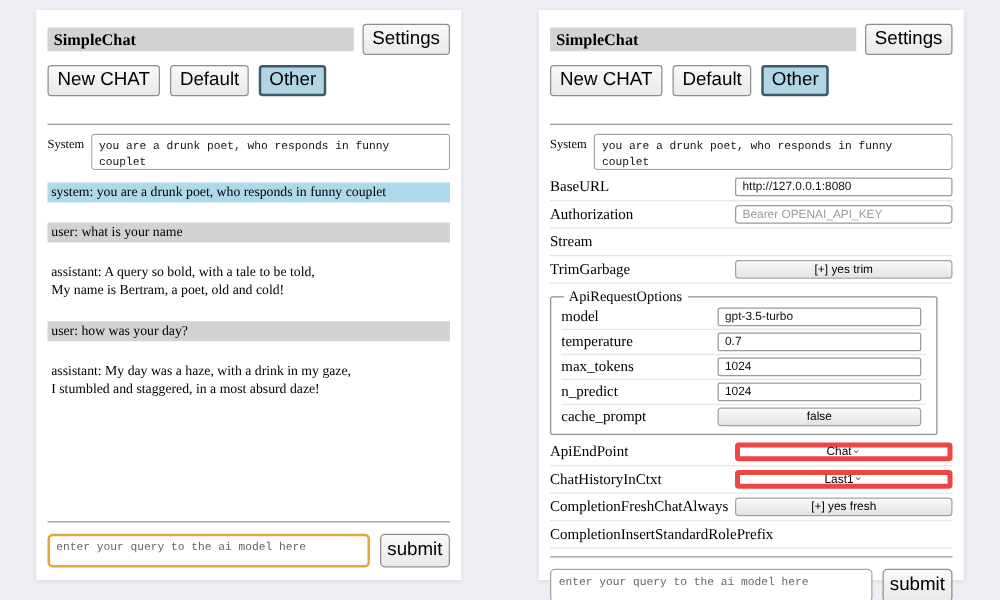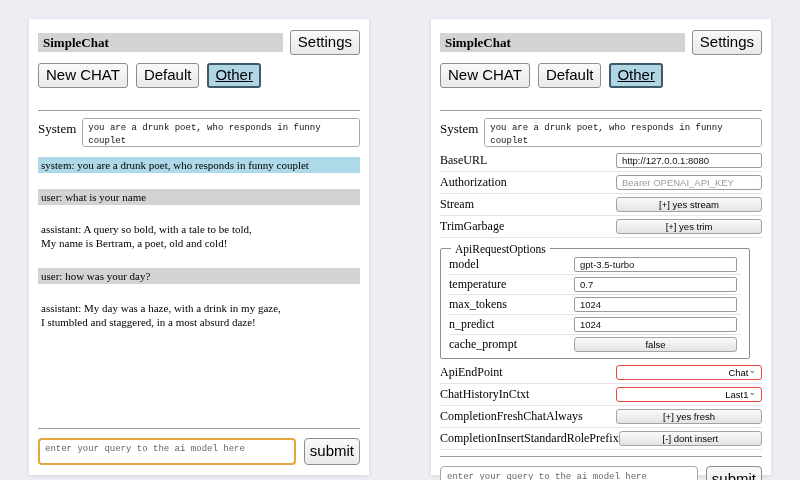--- a/index.html
+++ b/index.html
@@ -6,21 +6,21 @@
   html, body { margin: 0; padding: 0; }
   body {
     width: 800px; height: 480px;
     background: var(--page-bg, #eceef4);
     font-family: "Liberation Serif", "DejaVu Serif", serif;
     color: #000;
     overflow: hidden;
   }
   .page { position: relative; width: 800px; height: 480px; }
   .panel {
-    position: absolute; top: 19px;
+    position: absolute; top: 8px;
     width: 340px; height: 456px;
     background: #fff;
     box-shadow: 0 1px 4px rgba(60,64,90,0.15);
     padding: 8px 9px 10px 9px;
     display: flex; flex-direction: column;
   }
   .panel.left  { left: 29px; }
   .panel.right { left: 431px; }
 
   
@@ -33,27 +33,26 @@
     font-family: "Liberation Sans", sans-serif; font-size: 15px;
     background: linear-gradient(#f9f9f9, #e9e9e9);
     border: 1px solid #8d8d8d; border-radius: 3px;
     padding: 2px 7px; color: #000; line-height: 1.25; white-space: nowrap;
   }
   .toolbar { display: flex; gap: 8px; margin: 8px 0 16px 0; }
   .toolbar .btn.active {
     background: var(--active-session-bg, #b0d6e6);
     border: 2px solid var(--active-session-border, #3e5a66);
     padding: 1px 6px;
-    text-decoration: underline;
   }
   .rule { border: 0; border-top: 1px solid #9a9a9a; margin: 6px 0 5px 0; width: 100%; }
 
   
   .sysrow { display: flex; gap: 6px; margin: 2px 0 2px 0; }
-  .syslabel { font-size: 13px; padding-top: 3px; text-align: right; }
+  .syslabel { font-size: 10px; padding-top: 3px; text-align: right; }
   .systext {
     flex: 1; height: 29px; resize: none;
     font-family: "Liberation Mono", "DejaVu Sans Mono", monospace;
     font-size: 9px; line-height: 1.5; color: #111;
     border: 1px solid #a6a6a6; border-radius: 3px; padding: 3px 5px;
     outline: none;
   }
 
   
   .chatlog { margin-top: 8px; }
@@ -77,33 +76,33 @@
   .query.focused { border: 2px solid var(--focus-border, #e2a83e); padding: 4px 5px; }
   .submit { border-radius: 4px; padding: 2px 5px; }
 
   
   .settings { margin-top: 1px; }
   .srow {
     display: flex; align-items: center; justify-content: space-between;
     padding: 3px 0; border-bottom: 1px solid #e5e5e8; min-height: 21px;
   }
   .slabel { font-size: 12px; }
-  .ctrl { width: 146px; height: 15px; font-family: "Liberation Sans", sans-serif; font-size: 9.5px; }
+  .ctrl { width: 174px; height: 15px; font-family: "Liberation Sans", sans-serif; font-size: 9.5px; }
   input.ctrl {
     border: 1px solid #9a9a9a; border-radius: 2px; padding: 1px 5px; color: #111; outline: none;
   }
   input.ctrl.rounded { border-radius: 3px; }
   input.ctrl::placeholder { color: #9b9b9b; opacity: 1; }
   button.ctrl {
     background: linear-gradient(#fafafa, #e3e3e3);
     border: 1px solid #a3a3a3; border-radius: 3px; color: #000; padding: 0;
   }
   .sel {
-    border: 1px solid #ef4444; border-radius: 3px; background: #fff;
-    display: flex; align-items: center; justify-content: flex-end; padding: 0 5px;
+    border: 4px solid #ef4444; border-radius: 3px; background: #fff;
+    display: flex; align-items: center; justify-content: center; padding: 0 5px;
   }
   .sel .chev { color: #555; font-size: 9px; line-height: 1; transform: translateY(-2px); }
   .fs {
     border: 1px solid #8f8f8f; border-radius: 2px;
     margin: 5px 12px 3px 0; padding: 0 8px 4px 8px;
   }
   .fs legend { font-size: 11.5px; padding: 0 4px; margin-left: 2px; }
   .fs .srow { padding: 2px 0; min-height: 19px; }
   .fs .ctrl { width: 163px; margin-right: 4px; }
   .fs .srow:last-child { border-bottom: none; }
@@ -162,21 +161,20 @@
         <div class="srow">
           <span class="slabel">BaseURL</span>
           <input type="text" class="ctrl" value="http://127.0.0.1:8080" style="">
         </div>
         <div class="srow">
           <span class="slabel">Authorization</span>
           <input type="text" class="ctrl rounded" placeholder="Bearer OPENAI_API_KEY" style="">
         </div>
         <div class="srow">
           <span class="slabel">Stream</span>
-          <button class="ctrl">[+] yes stream</button>
         </div>
         <div class="srow">
           <span class="slabel">TrimGarbage</span>
           <button class="ctrl">[+] yes trim</button>
         </div>
         <fieldset class="fs">
           <legend>ApiRequestOptions</legend>
           <div class="srow">
             <span class="slabel">model</span>
             <input type="text" class="ctrl" value="gpt-3.5-turbo" style="">
@@ -211,21 +209,20 @@
             <span>Last1</span>
             <span class="chev">⌄</span>
           </div>
         </div>
         <div class="srow">
           <span class="slabel">CompletionFreshChatAlways</span>
           <button class="ctrl">[+] yes fresh</button>
         </div>
         <div class="srow">
           <span class="slabel">CompletionInsertStandardRolePrefix</span>
-          <button class="ctrl">[-] dont insert</button>
         </div>
       </div>
     <div class="spacer"></div>
     <hr class="rule">
     <div class="queryrow">
       <textarea class="query" spellcheck="false" placeholder="enter your query to the ai model here" style=""></textarea>
       <button class="btn submit">submit</button>
     </div>
   </section>
 

